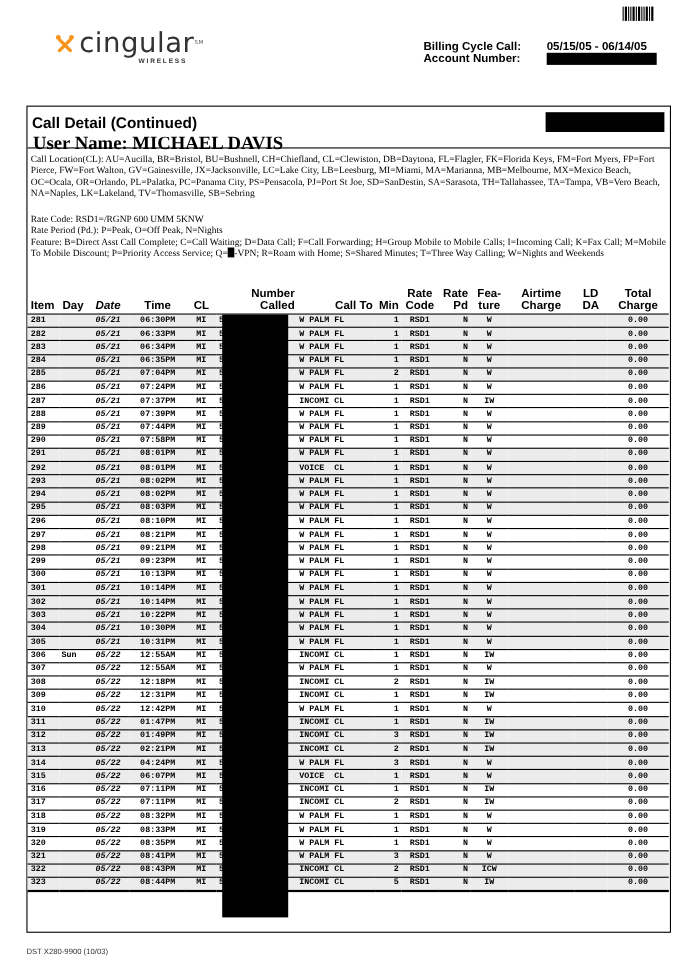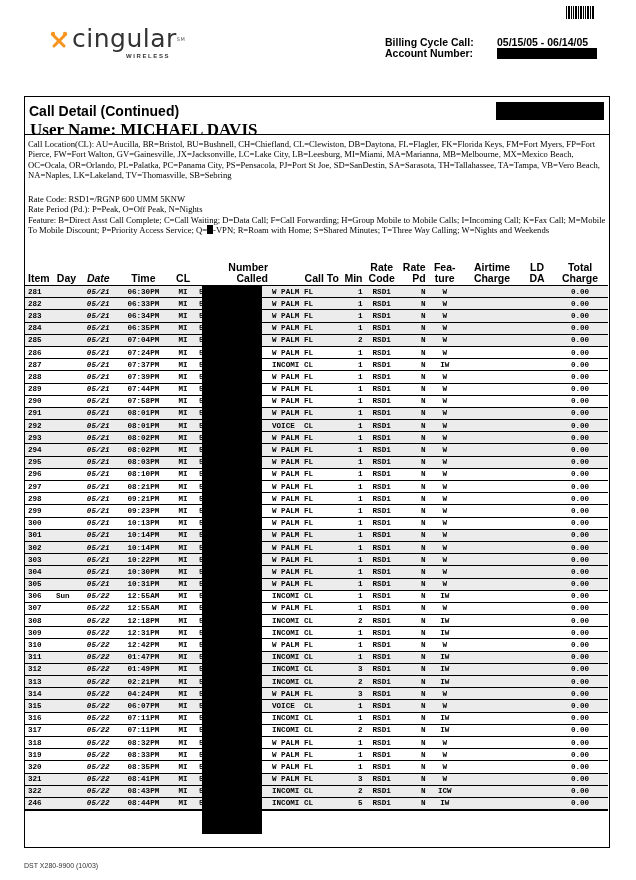--- a/index.html
+++ b/index.html
@@ -787,21 +787,21 @@
           <td class="c-to">INCOMI CL</td>
           <td class="c-min">2</td>
           <td class="c-rc">RSD1</td>
           <td class="c-rp">N</td>
           <td class="c-feat">ICW</td>
           <td class="c-air"></td>
           <td class="c-ld"></td>
           <td class="c-tot">0.00</td>
         </tr>
         <tr class="shade last">
-          <td class="c-item">246</td>
+          <td class="c-item">323</td>
           <td class="c-day"></td>
           <td class="c-date">05/22</td>
           <td class="c-time">08:44PM</td>
           <td class="c-cl">MI</td>
           <td class="c-num">561-753-8873</td>
           <td class="c-to">INCOMI CL</td>
           <td class="c-min">5</td>
           <td class="c-rc">RSD1</td>
           <td class="c-rp">N</td>
           <td class="c-feat">IW</td>

